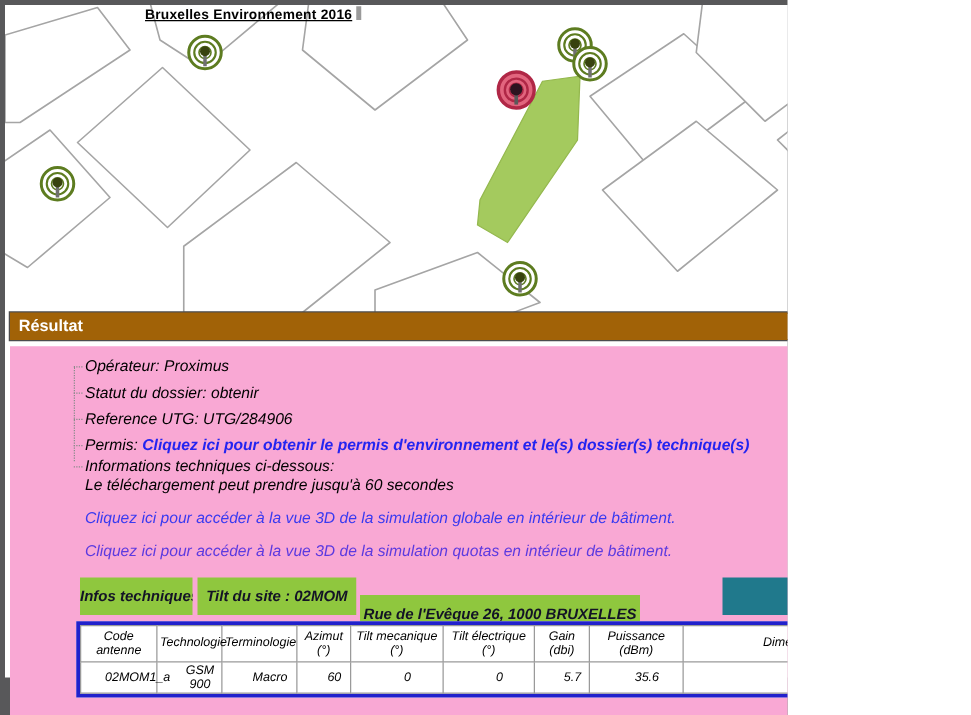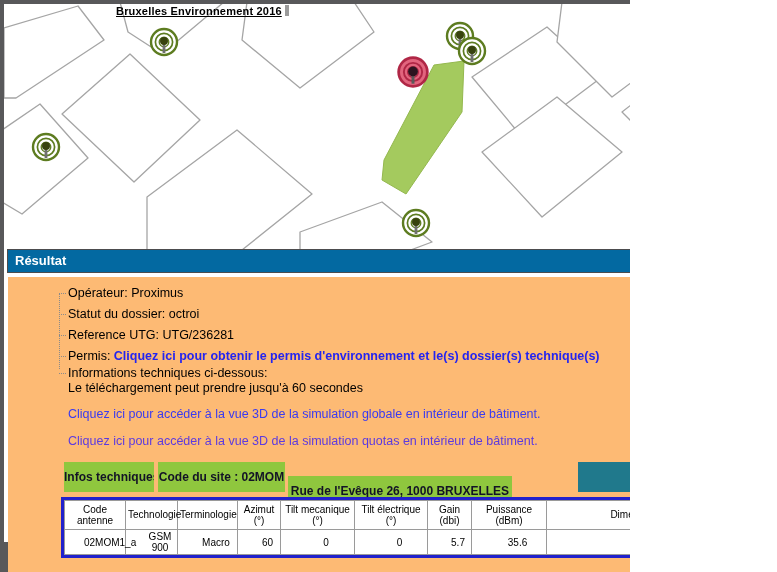--- a/index.html
+++ b/index.html
@@ -21,25 +21,25 @@
   .zoom-btn{position:absolute;left:5px;width:24px;height:24px;border:1px solid #b5b5b5;border-radius:50%;background:#fafafa;
     color:#8d8d8d;font-size:18px;font-weight:bold;text-align:center;line-height:21px;}
   .zoom-in{top:3px;} .zoom-out{top:168px;}
   .zoom-handle{position:absolute;left:6px;top:42px;width:22px;height:18px;background:#cfcfcf;border:1px solid #878787;}
   .tri{width:0;height:0;margin:0 auto;border-left:4px solid transparent;border-right:4px solid transparent;}
   .tri-up{border-bottom:5px solid #5a5a5a;margin-top:3px;margin-bottom:2px;}
   .tri-down{border-top:5px solid #5a5a5a;}
 
   
   .popup{position:absolute;left:8px;top:250px;width:732px;height:322px;}
-  .popup-title{position:relative;height:22px;background:#0369a1;color:#fff;font-weight:bold;font-size:13px;
+  .popup-title{position:relative;height:22px;background:#a16207;color:#fff;font-weight:bold;font-size:13px;
     line-height:22px;padding-left:7px;box-shadow:0 0 0 1px #4c4c4e;}
   .popup-close{position:absolute;right:5px;top:-2px;width:17px;height:16px;background:#fff;border:2px solid #141414;
     font-size:11px;font-weight:bold;color:#141414;text-align:center;line-height:12px;cursor:pointer;}
-  .popup-body{position:absolute;left:0;top:27px;width:732px;height:295px;background:#fdba74;font-size:12.5px;color:#000;}
+  .popup-body{position:absolute;left:0;top:27px;width:732px;height:295px;background:#f9a8d4;font-size:12.5px;color:#000;font-style:italic;}
 
   
   .treeline{position:absolute;left:51px;top:16px;height:76px;border-left:1px dotted #8a8a8a;}
   .tree-row{position:absolute;left:0;height:21px;line-height:21px;padding-left:60px;white-space:nowrap;}
   .tree-row::before{content:"";position:absolute;left:51px;top:10px;width:7px;border-top:1px dotted #8a8a8a;}
   .permis-link{color:#2424f0;font-weight:bold;cursor:pointer;text-align:center;}
   .note{position:absolute;left:60px;top:104px;white-space:nowrap;}
   .link3d{position:absolute;left:60px;white-space:nowrap;cursor:pointer;}
   .link3d.global{top:130px;color:#3a3af0;}
   .link3d.quotas{top:157px;color:#5c3ae0;}
@@ -135,33 +135,33 @@
   <div class="popup">
     <div class="popup-title">
       <span>Résultat</span>
       <div class="popup-close">✕</div>
     </div>
 
     <div class="popup-body">
       <div class="treeline"></div>
 
       <div class="tree-row" style="top:6px">Opérateur: Proximus</div>
-      <div class="tree-row" style="top:27px">Statut du dossier: octroi</div>
-      <div class="tree-row" style="top:48px">Reference UTG: UTG/236281</div>
+      <div class="tree-row" style="top:27px">Statut du dossier: obtenir</div>
+      <div class="tree-row" style="top:48px">Reference UTG: UTG/284906</div>
       <div class="tree-row" style="top:69px">
         <span>Permis: </span><span class="permis-link">Cliquez ici pour obtenir le permis d'environnement et le(s) dossier(s) technique(s)</span>
       </div>
       <div class="tree-row" style="top:86px">Informations techniques ci-dessous:</div>
 
       <div class="note">Le téléchargement peut prendre jusqu'à 60 secondes</div>
       <div class="link3d global">Cliquez ici pour accéder à la vue 3D de la simulation globale en intérieur de bâtiment.</div>
       <div class="link3d quotas">Cliquez ici pour accéder à la vue 3D de la simulation quotas en intérieur de bâtiment.</div>
 
       <div class="hdr-seg seg-infos">Infos techniques</div>
-      <div class="hdr-seg seg-site">Code du site : 02MOM</div>
+      <div class="hdr-seg seg-site">Tilt du site : 02MOM</div>
       <div class="hdr-seg seg-addr">Rue de l'Evêque 26, 1000 BRUXELLES</div>
       <div class="hdr-seg seg-help">
         <span class="help-btn">?</span>
       </div>
 
       <div class="tbl-wrap">
         <table class="res">
           <colgroup>
             <col style="width:61px">
               <col style="width:52px">

